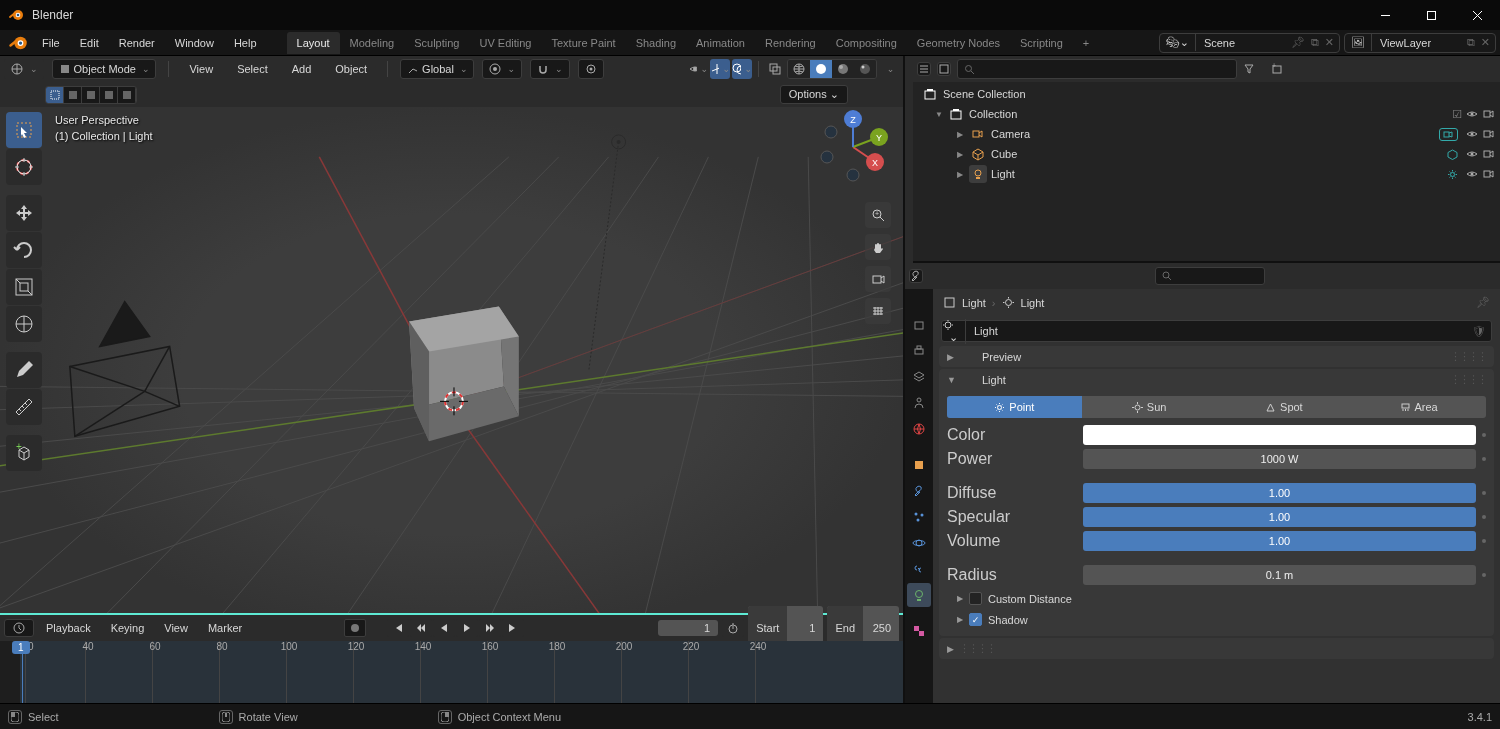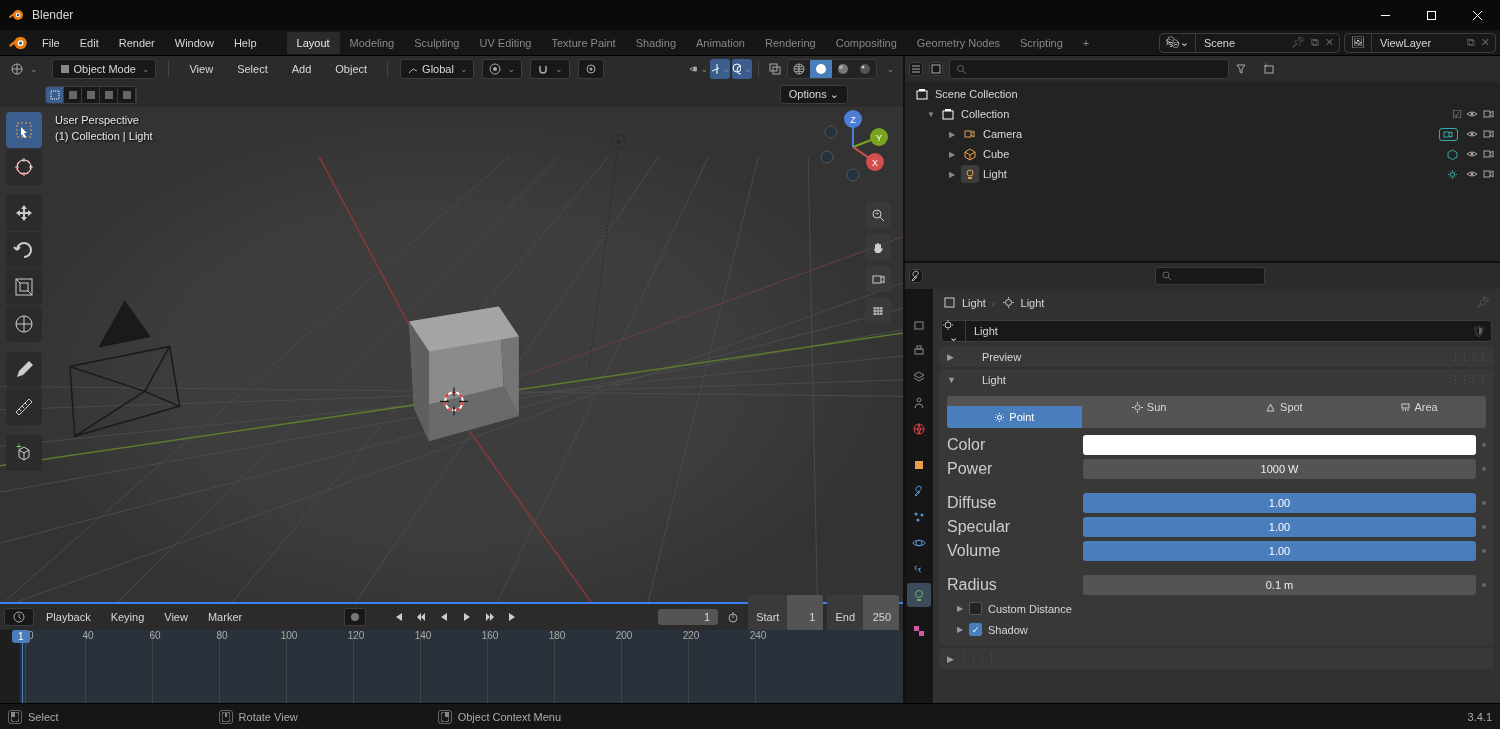--- a/index.html
+++ b/index.html
@@ -62,21 +62,21 @@
   .toolbar-left .tool { width: 36px; height: 36px; background: #2b2b2b; border-radius: 4px; display: flex; align-items: center; justify-content: center; cursor: pointer; }
   .toolbar-left .tool.active { background: #3b5e8e; }
   .toolbar-left .gap { height: 8px; }
   
   
   .nav-gizmo { position: absolute; right: 10px; top: 0px; width: 80px; height: 80px; }
   .nav-buttons { position: absolute; right: 12px; top: 95px; display: flex; flex-direction: column; gap: 6px; }
   .nav-buttons .nbtn { width: 26px; height: 26px; background: rgba(60,60,60,.7); border-radius: 4px; display: flex; align-items: center; justify-content: center; cursor: pointer; color: #ccc; }
   
   
-  .timeline { height: 101px; background: #232323; display: flex; flex-direction: column; border-top: 2px solid #3b82f6; }
+  .timeline { height: 90px; background: #232323; display: flex; flex-direction: column; border-top: 2px solid #5eead4; }
   .tl-header { height: 26px; background: #2b2b2b; display: flex; align-items: center; padding: 0 4px; gap: 4px; }
   .tl-header .tbtn { padding: 2px 8px; cursor: pointer; }
   .tl-header .tbtn.dark { background: #181818; border: 1px solid #3d3d3d; border-radius: 3px; }
   .tl-header .center { position: absolute; left: 50%; transform: translateX(-60%); display: flex; gap: 1px; }
   .tl-header .playbtn { width: 22px; height: 18px; background: #2b2b2b; display: flex; align-items: center; justify-content: center; cursor: pointer; border-radius:2px; }
   .tl-header .right-frames { margin-left: auto; display: flex; gap: 4px; align-items: center; }
   .tl-header .framebox { background: #545454; border-radius: 3px; padding: 2px 8px; width: 60px; text-align: right; }
   .tl-header .framefield { display: flex; align-items: center; background: #545454; border-radius: 3px; overflow: hidden; }
   .tl-header .framefield .lbl { background: #3a3a3a; padding: 16px 8px; }
   .tl-header .framefield .val { padding: 2px 8px; width: 36px; text-align: right; }
@@ -86,21 +86,21 @@
   .tl-track .tick { width: 67px; color: #aaa; font-size: 10px; border-left: 1px solid #444; padding-left: 2px; height:100%; text-align:left;}
   .tl-track .tick.first { margin-left:25px; width:60px;}
   .tl-track .tick span{display:block;text-align:center;width:30px;margin-left:-15px;}
   .tl-track .playhead { position: absolute; left: 22px; top: 0; bottom: 0; width: 1px; background: #4a7dbc; }
   .tl-track .playhead .badge { position: absolute; top: 0; left: -10px; background: #4a7dbc; color: #fff; padding: 1px 6px; border-radius: 3px; font-size: 10px; }
   
   
   .right-area { flex: 1; display: flex; flex-direction: column; background: #2b2b2b; }
   
   
-  .outliner { height: 207px; display: flex; flex-direction: column; border-bottom: 2px solid #101010; }
+  .outliner { height: 207px; display: flex; flex-direction: column; border-bottom: 2px solid #101010; margin-left: 8px; }
   .out-header { height: 26px; background: #2b2b2b; display: flex; align-items: center; padding: 0 4px; gap: 6px; }
   .searchbox { background: #181818; border: 1px solid #3d3d3d; border-radius: 3px; height: 20px; width: 280px; display: flex; align-items: center; padding: 0 6px; color: #666; }
   .outliner .tree { flex: 1; background: #232323; overflow-y: auto; padding: 2px 0; }
   .tree-row { display: flex; align-items: center; height: 20px; padding-right: 6px; cursor: pointer; }
   .tree-row.l0 { padding-left: 8px; }
   .tree-row.l1 { padding-left: 22px; }
   .tree-row.l2 { padding-left: 44px; }
   .tree-row .tw { width: 12px; font-size: 8px; color: #888; }
   .tree-row .oicon { width: 18px; height: 18px; display: flex; align-items: center; justify-content: center; margin-right: 4px; }
   .tree-row .oname { flex: 1; color: #d8d8d8; }
@@ -128,21 +128,21 @@
   
   .panel { margin: 0 6px 2px 6px; background: #383838; border-radius: 4px; }
   .panel.open { padding-bottom: 6px; }
   .panel-hdr { display: flex; align-items: center; padding: 4px 8px; cursor: pointer; }
   .panel-hdr .tw { width: 12px; font-size: 9px; color: #999; }
   .panel-hdr .ptitle { flex: 1; padding-left: 23px; }
   .panel-hdr .grip { color: #555; letter-spacing: -2px; }
   
   .lighttype { display: flex; margin: 6px 8px; border-radius: 3px; overflow: hidden; background: #545454; }
   .lighttype .lt { flex: 1; height: 22px; display: flex; align-items: center; justify-content: center; gap: 4px; cursor: pointer; }
-  .lighttype .lt.active { background: #4a7dbc; color: #fff; margin-top: 10px; }
+  .lighttype .lt.active { background: #4a7dbc; color: #fff; }
   
   .prop-row { display: flex; align-items: center; height: 22px; margin: 2px 8px; gap: 6px; }
   .prop-row .plbl { width: 130px; text-align: left; color: #ccc; font-size:16px;}
   .prop-row .pval { flex: 1; height: 20px; background: #545454; border-radius: 3px; display: flex; align-items: center; justify-content: center; position: relative; cursor: pointer; text-align: right; }
   .prop-row .pval.color { background: #fff; }
   .prop-row .pval.slider { background: #4a7dbc; color: #fff; }
   .prop-row .dot { width: 4px; height: 4px; border-radius: 50%; background: #666; flex-shrink: 0; }
   .prop-row .pval .vtxt{ color:#fff; }
   .prop-row .pval.gray .vtxt{ color:#eee;}
   .prop-spacer { height: 8px; }

